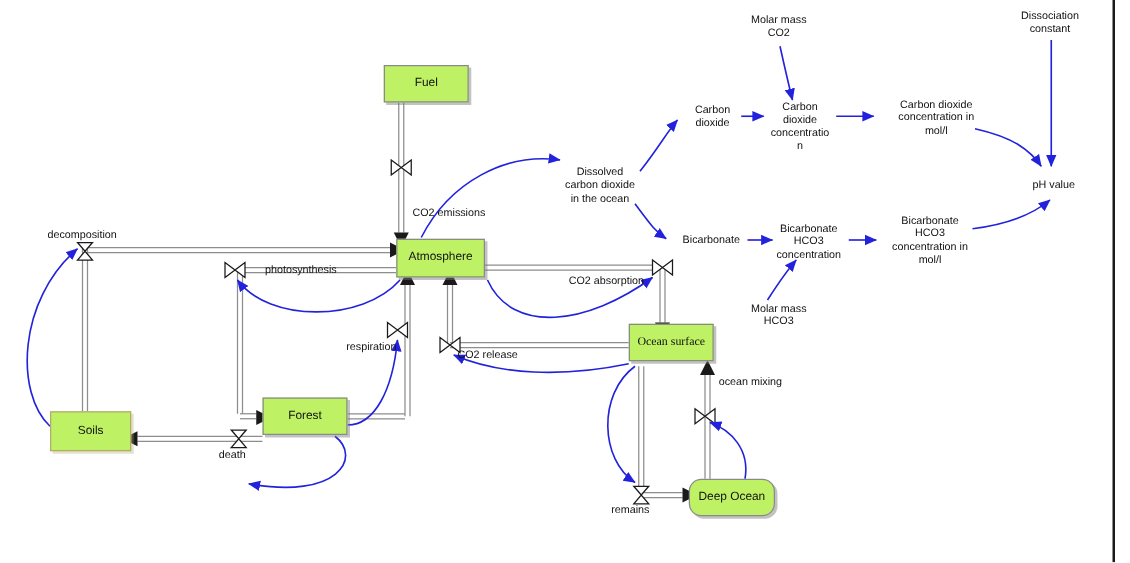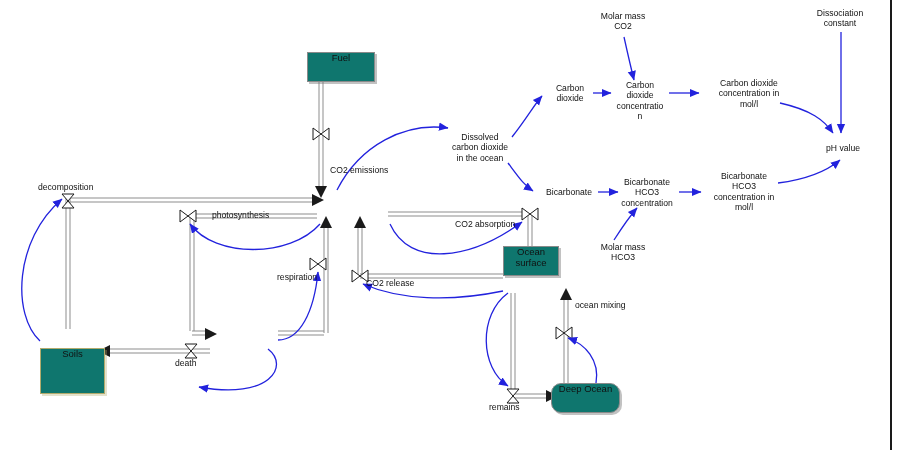--- a/index.html
+++ b/index.html
@@ -10,24 +10,24 @@
     background:#ffffff;
     overflow:hidden;
   }
   #edge-right{
     position:absolute;top:0;right:12px;width:2px;height:450px;
     background:#1a1a1a;
   }
   
   .stock{
     position:absolute;
-    background:#0f766e;
+    background:#bef264;
     border:1px solid #8a8a8a;
     box-shadow:2px 2px 0 rgba(120,120,120,.45);
-    display:flex;justify-content:center;
+    display:flex;align-items:center;justify-content:center;
     font-size:9.5px;color:#111;text-align:center;line-height:1.15;
     box-sizing:border-box;
   }
   .stock.olive{border-color:#b2ab6d;box-shadow:2px 2px 0 rgba(178,171,109,.35);}
   
   .var{
     position:absolute;
     font-size:8.6px;color:#111;text-align:center;line-height:1.22;
     white-space:pre-line;
     transform:translate(-50%,-50%);
@@ -175,24 +175,30 @@
 
       <path d="M508,293 C478,315 480,368 508,386"></path>
 
       <path d="M596,383 C600,360 585,344 568,338"></path>
     </g>
   </svg>
 
   <div class="stock" style="left:307px;top:52px;width:68px;height:30px;">
     <span>Fuel</span>
   </div>
-  <div class="stock olive" style="left:40px;top:329px;width:65px;height:46px;margin-top:19px;">
+  <div class="stock" style="left:317px;top:191px;width:71px;height:31px;">
+    <span>Atmosphere</span>
+  </div>
+  <div class="stock olive" style="left:40px;top:329px;width:65px;height:32px;">
     <span>Soils</span>
   </div>
-  <div class="stock" style="left:503px;top:246px;width:56px;height:30px;">
+  <div class="stock" style="left:210px;top:318px;width:68px;height:30px;">
+    <span>Forest</span>
+  </div>
+  <div class="stock" style="left:503px;top:259px;width:68px;height:30px;font-family:Liberation Serif, serif;">
     <span>Ocean surface</span>
   </div>
   <div class="stock" style="left:551px;top:383px;width:69px;height:30px;border-radius:10px;">
     <span>Deep Ocean</span>
   </div>
 
   <div class="flowlabel" style="left:330px;top:130px;margin-top:36px;">CO2 emissions</div>
   <div class="flowlabel" style="left:38px;top:183px;">decomposition</div>
   <div class="flowlabel" style="left:212px;top:211px;">photosynthesis</div>
   <div class="flowlabel" style="left:277px;top:273px;">respiration</div>

